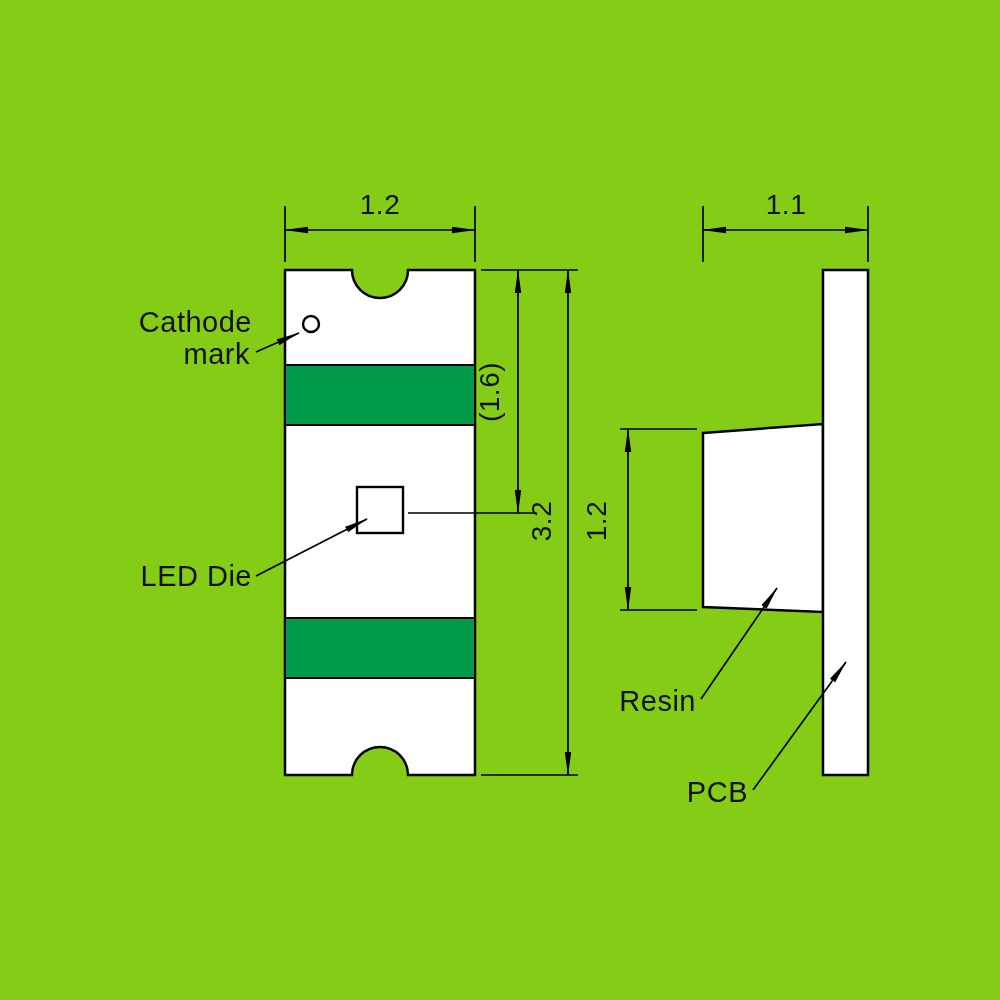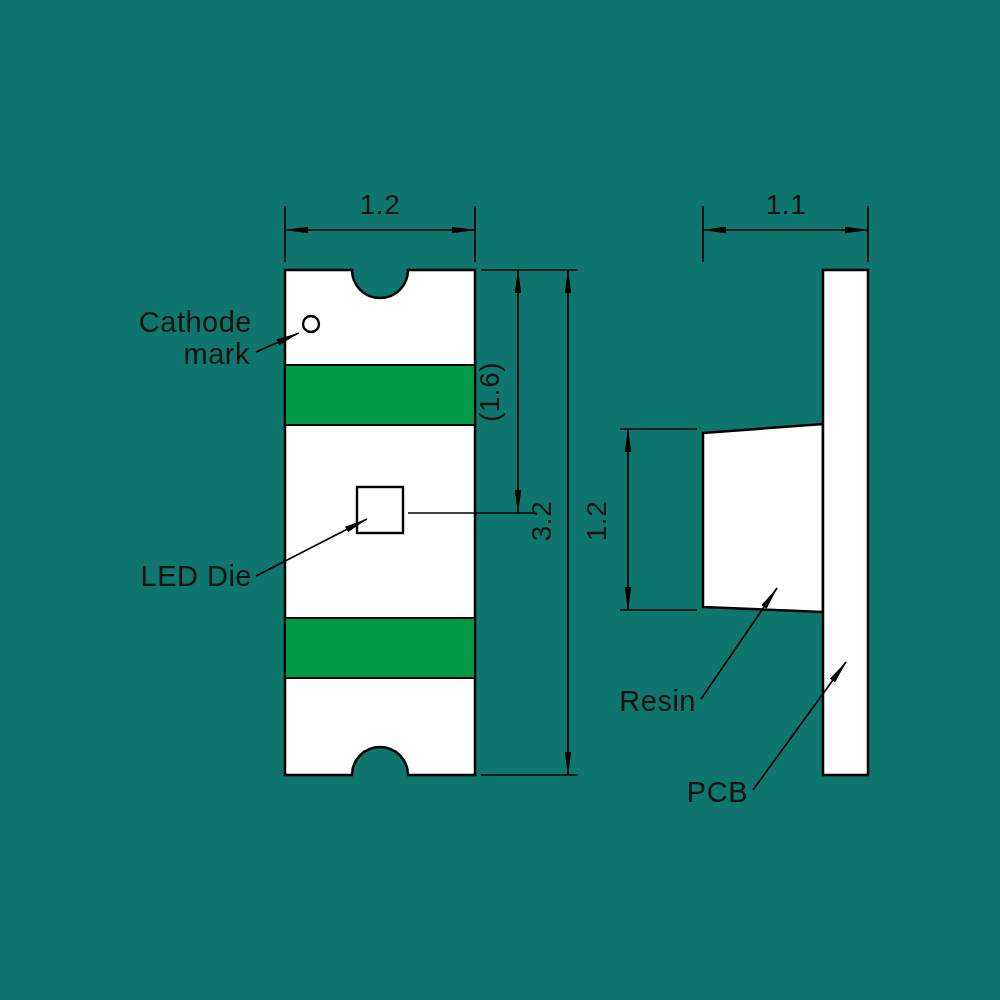--- a/index.html
+++ b/index.html
@@ -7,21 +7,21 @@
     padding: 0;
     background: #ffffff;
     width: 1000px;
     height: 1000px;
     font-family: "Liberation Sans", sans-serif;
   }
   #canvas {
     width: 1000px;
     height: 1000px;
     position: relative;
-    background: #0f766e;
+    background: #84cc16;
   }
   svg text {
     font-family: "Liberation Sans", sans-serif;
     fill: #111111;
     letter-spacing: 0.5px;
   }
   .label-text { font-size: 29px; }
   .dim-text   { font-size: 28px; }
   .outline    { fill: #ffffff; stroke: #000000; stroke-width: 2.5; }
   .thin       { stroke: #000000; stroke-width: 1.7; fill: none; }

